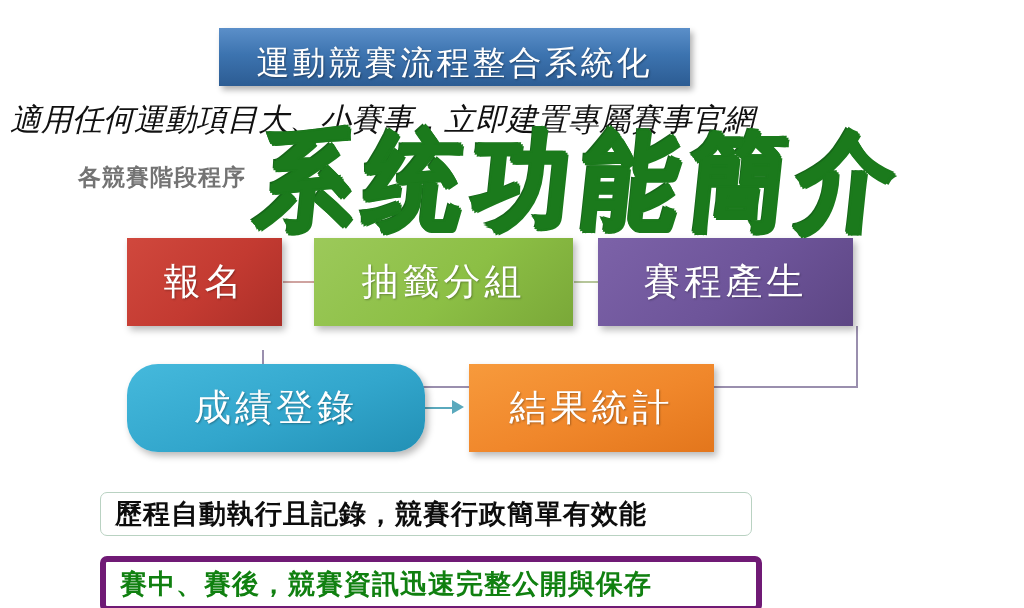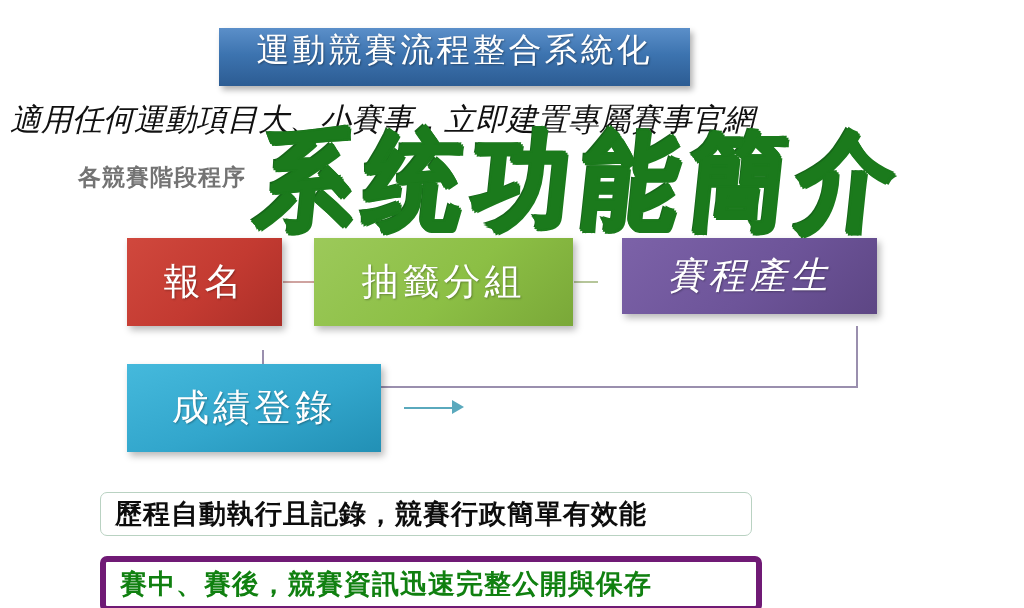--- a/index.html
+++ b/index.html
@@ -19,21 +19,21 @@
   
   #title-banner {
     position: absolute;
     left: 219px;
     top: 28px;
     width: 471px;
     height: 58px;
     background: linear-gradient(to bottom, #5b8fc9 0%, #3d74b0 45%, #2c5c93 100%);
     box-shadow: 3px 4px 6px rgba(0,0,0,0.30);
     display: flex;
-    align-items: flex-start;
+    align-items: flex-end;
     justify-content: center;
   }
   #title-banner .t {
     color: #ffffff;
     font-family: "DejaVu Serif", "Liberation Serif", serif;
     font-size: 33px;
     letter-spacing: 3px;
     font-weight: 400;
     text-shadow: 1px 1px 2px rgba(0,0,0,0.35);
     white-space: nowrap;
@@ -104,27 +104,27 @@
 
   #box-signup {
     left: 127px; top: 238px; width: 155px; height: 88px;
     background: linear-gradient(135deg, #d0483d 0%, #c33a31 55%, #ab2f28 100%);
   }
   #box-draw {
     left: 314px; top: 238px; width: 259px; height: 88px;
     background: linear-gradient(135deg, #9cc95a 0%, #8cbf45 55%, #7aa838 100%);
   }
   #box-schedule {
-    left: 622px; top: 238px; width: 255px; height: 76px;
+    left: 598px; top: 238px; width: 255px; height: 88px;
     background: linear-gradient(135deg, #7c62a8 0%, #6d5499 55%, #5d4684 100%);
-    font-style: italic;
   }
   #box-score {
-    left: 127px; top: 364px; width: 254px; height: 88px;
+    left: 127px; top: 364px; width: 298px; height: 88px;
     background: linear-gradient(160deg, #45b9dc 0%, #32a6cc 55%, #2290b5 100%);
+    border-radius: 31px;
   }
   #box-stats {
     left: 469px; top: 364px; width: 245px; height: 88px;
     background: linear-gradient(160deg, #f79a3c 0%, #f0872b 55%, #e3761c 100%);
   }
 
   
   .conn {
     position: absolute;
     background: transparent;
@@ -195,20 +195,23 @@
   </div>
   <div class="flow-box" id="box-signup">
     <span class="label">報名</span>
   </div>
   <div class="flow-box" id="box-schedule">
     <span class="label">賽程產生</span>
   </div>
   <div class="flow-box" id="box-score">
     <span class="label">成績登錄</span>
   </div>
+  <div class="flow-box" id="box-stats">
+    <span class="label">結果統計</span>
+  </div>
 
   <div id="brush-overlay">系统功能簡介</div>
 
   <div class="note-box" id="note-1">
     <span class="txt">歷程自動執行且記錄，競賽行政簡單有效能</span>
   </div>
   <div class="note-box" id="note-2">
     <span class="txt">賽中、賽後，競賽資訊迅速完整公開與保存</span>
   </div>
 

